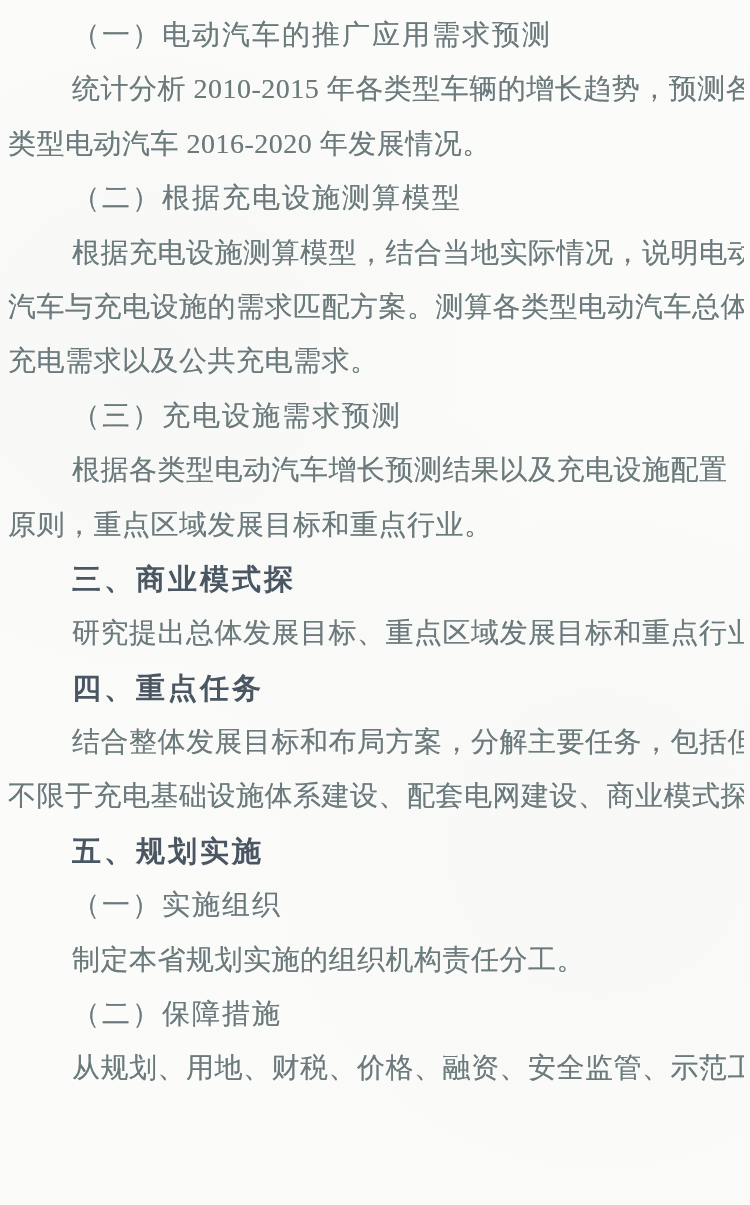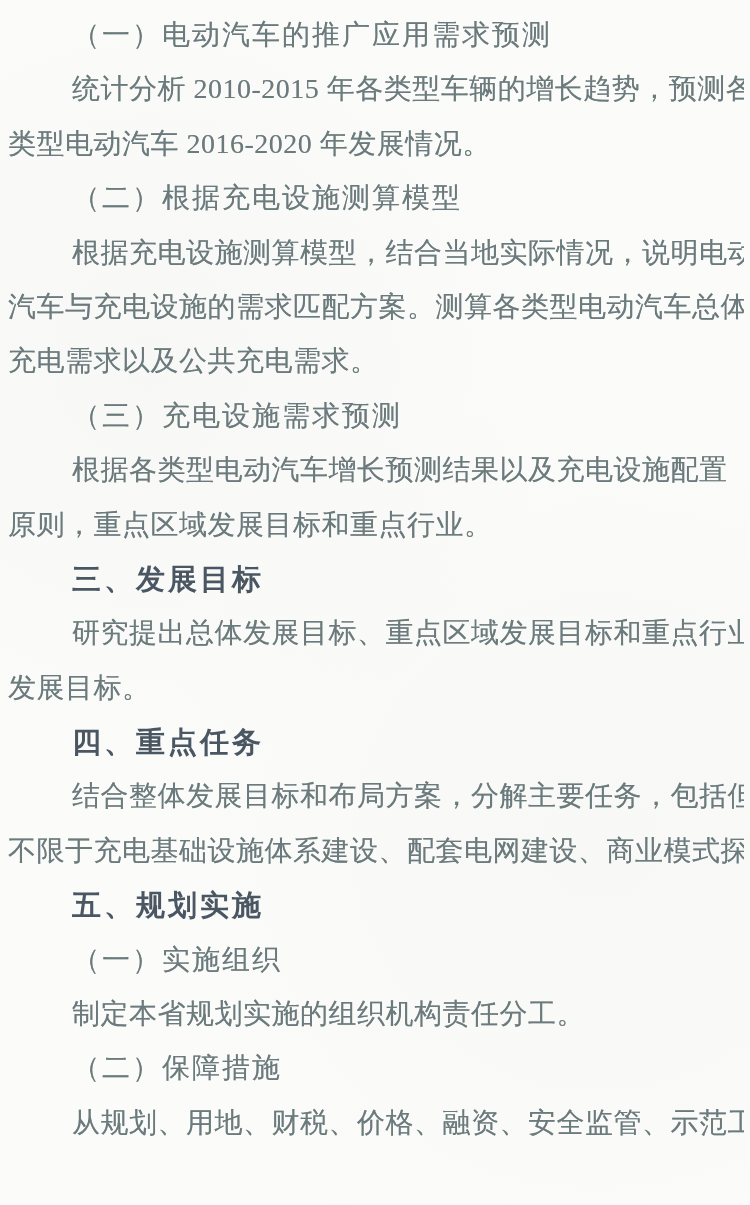--- a/index.html
+++ b/index.html
@@ -56,23 +56,22 @@
     <div class="line sub indent">（一）电动汽车的推广应用需求预测</div>
     <div class="line body indent">统计分析 2010-2015 年各类型车辆的增长趋势，预测各</div>
     <div class="line body">类型电动汽车 2016-2020 年发展情况。</div>
     <div class="line sub indent">（二）根据充电设施测算模型</div>
     <div class="line body indent">根据充电设施测算模型，结合当地实际情况，说明电动</div>
     <div class="line body">汽车与充电设施的需求匹配方案。测算各类型电动汽车总体</div>
     <div class="line body">充电需求以及公共充电需求。</div>
     <div class="line sub indent">（三）充电设施需求预测</div>
     <div class="line body indent">根据各类型电动汽车增长预测结果以及充电设施配置</div>
     <div class="line body">原则，重点区域发展目标和重点行业。</div>
-    <div class="line heading indent">三、发展目标</div>
+    <div class="line heading indent">三、商业模式探</div>
     <div class="line body indent">研究提出总体发展目标、重点区域发展目标和重点行业</div>
-    <div class="line body">发展目标。</div>
     <div class="line heading indent">四、重点任务</div>
     <div class="line body indent">结合整体发展目标和布局方案，分解主要任务，包括但</div>
     <div class="line body">不限于充电基础设施体系建设、配套电网建设、商业模式探</div>
     <div class="line heading indent">五、规划实施</div>
     <div class="line sub indent">（一）实施组织</div>
     <div class="line body indent">制定本省规划实施的组织机构责任分工。</div>
     <div class="line sub indent">（二）保障措施</div>
     <div class="line body indent">从规划、用地、财税、价格、融资、安全监管、示范工</div>
   </div>
 

